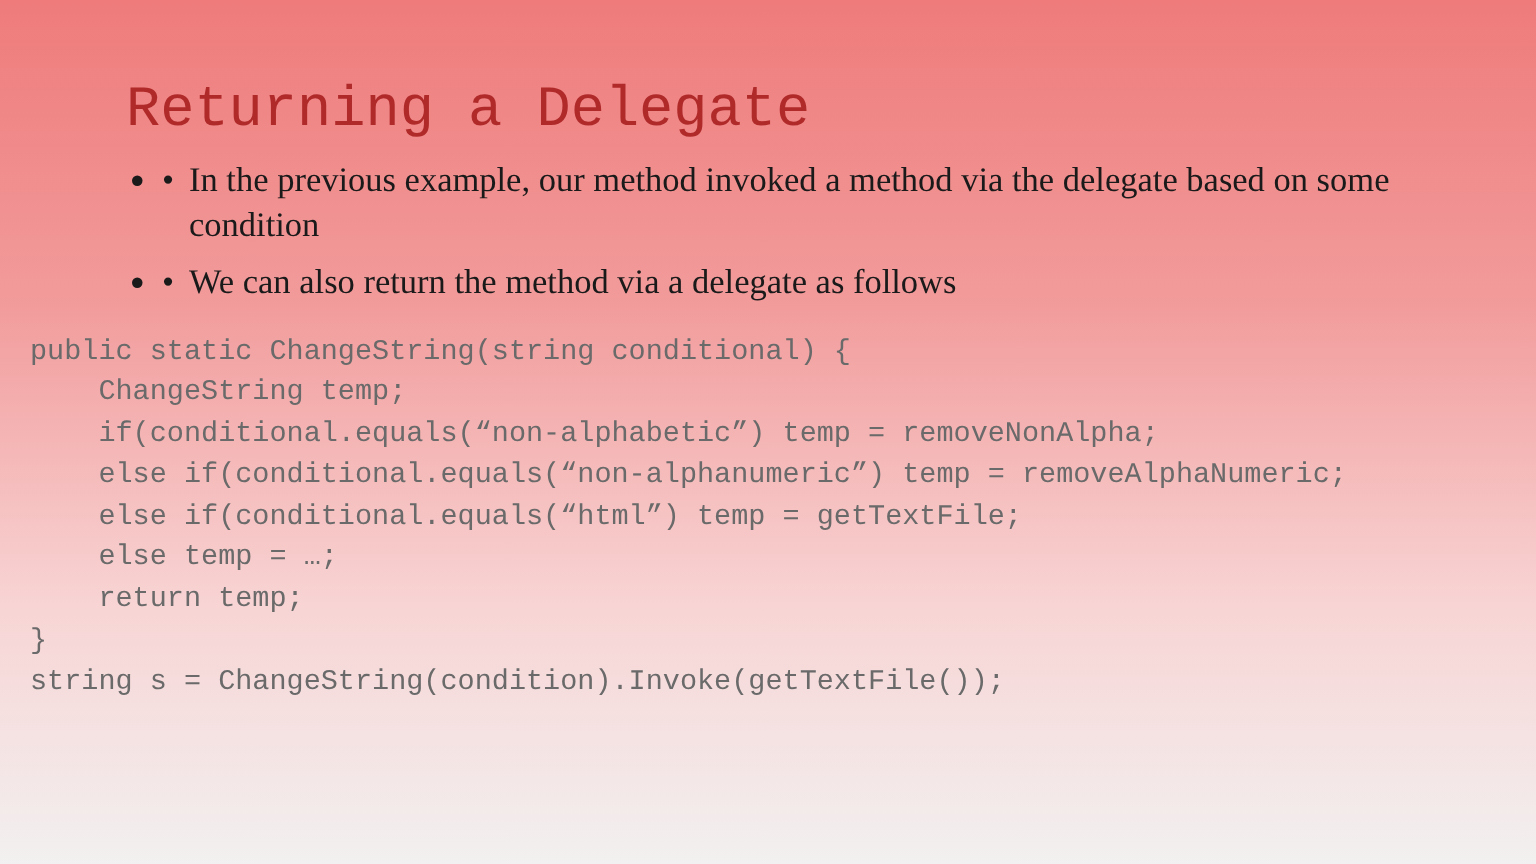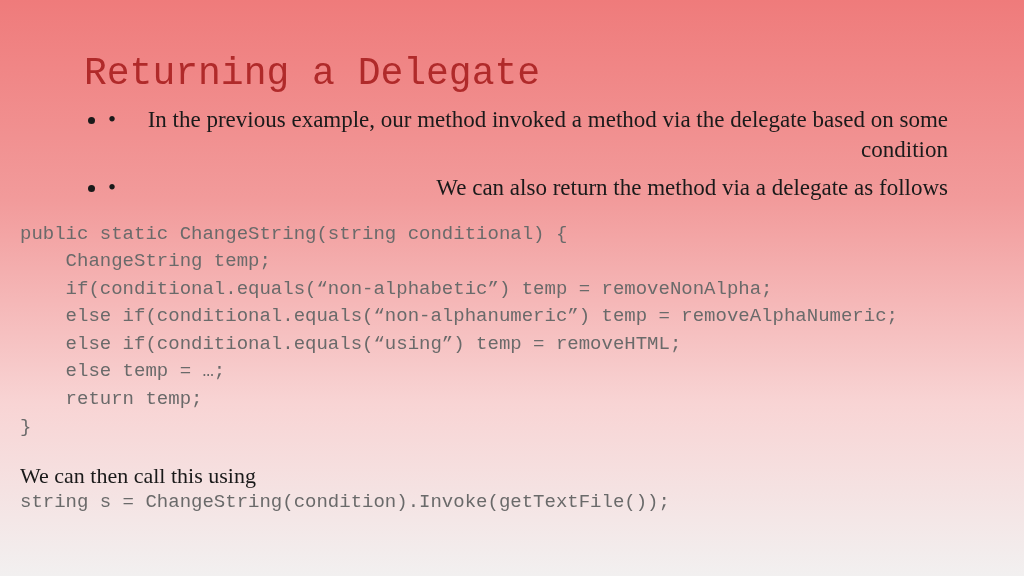--- a/index.html
+++ b/index.html
@@ -11,21 +11,21 @@
     }
     .slide { padding: 52px 30px 20px 30px; }
     .title {
       font-size: 38px;
       font-weight: 400;
       color: #b02a2a;
       margin-left: 54px;
       margin-bottom: 10px;
       font-family: Liberation Mono, monospace;
     }
-    .bullets { margin-left: 78px; margin-bottom: 18px; text-align: right; }
+    .bullets { margin-left: 78px; margin-bottom: 18px; }
     .bullet {
       font-size: 23px;
       line-height: 1.3;
       margin-bottom: 8px;
       position: relative;
       padding-left: 18px;
       max-width: 840px;
     }
     .bullet::before {
       content: "•";
@@ -63,19 +63,18 @@
 <div class="slide">
   <h1 class="title">Returning a Delegate</h1>
   <ul class="bullets">
     <li class="bullet">In the previous example, our method invoked a method via the delegate based on some condition</li>
     <li class="bullet">We can also return the method via a delegate as follows</li>
   </ul>
   <div class="code">public static ChangeString(string conditional) {
     ChangeString temp;
     if(conditional.equals(“non-alphabetic”) temp = removeNonAlpha;
     else if(conditional.equals(“non-alphanumeric”) temp = removeAlphaNumeric;
-    else if(conditional.equals(“using”) temp = removeHTML;
+    else if(conditional.equals(“html”) temp = getTextFile;
     else temp = …;
     return temp;
 }</div>
-  <div class="caption">We can then call this using</div>
   <div class="code2">string s = ChangeString(condition).Invoke(getTextFile());</div>
 </div>
 
 </body></html>

